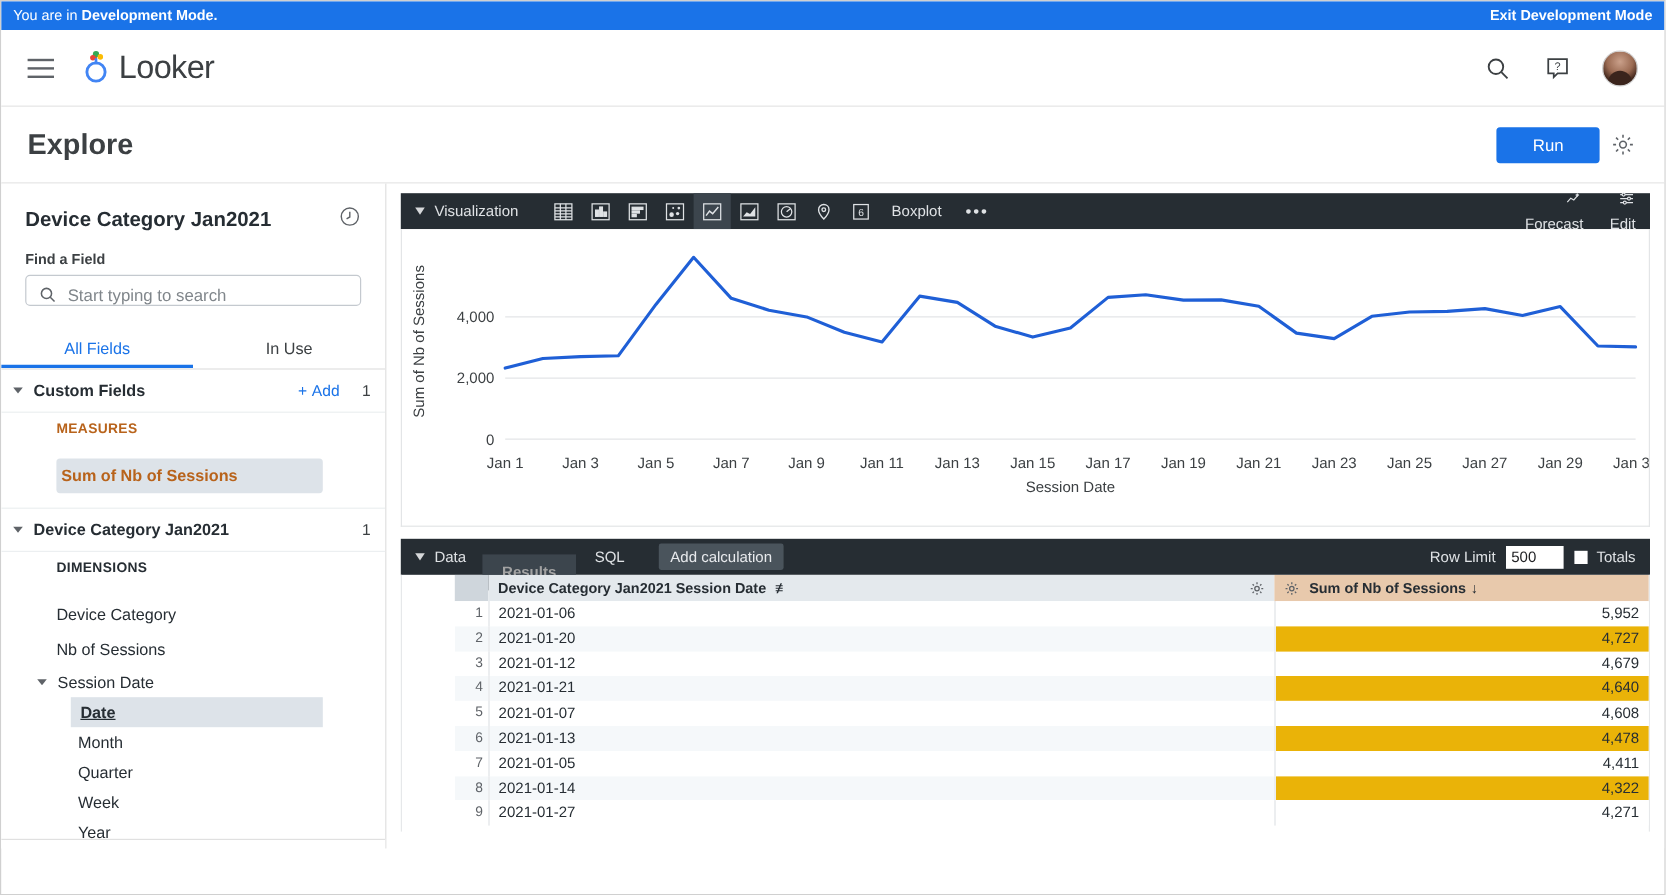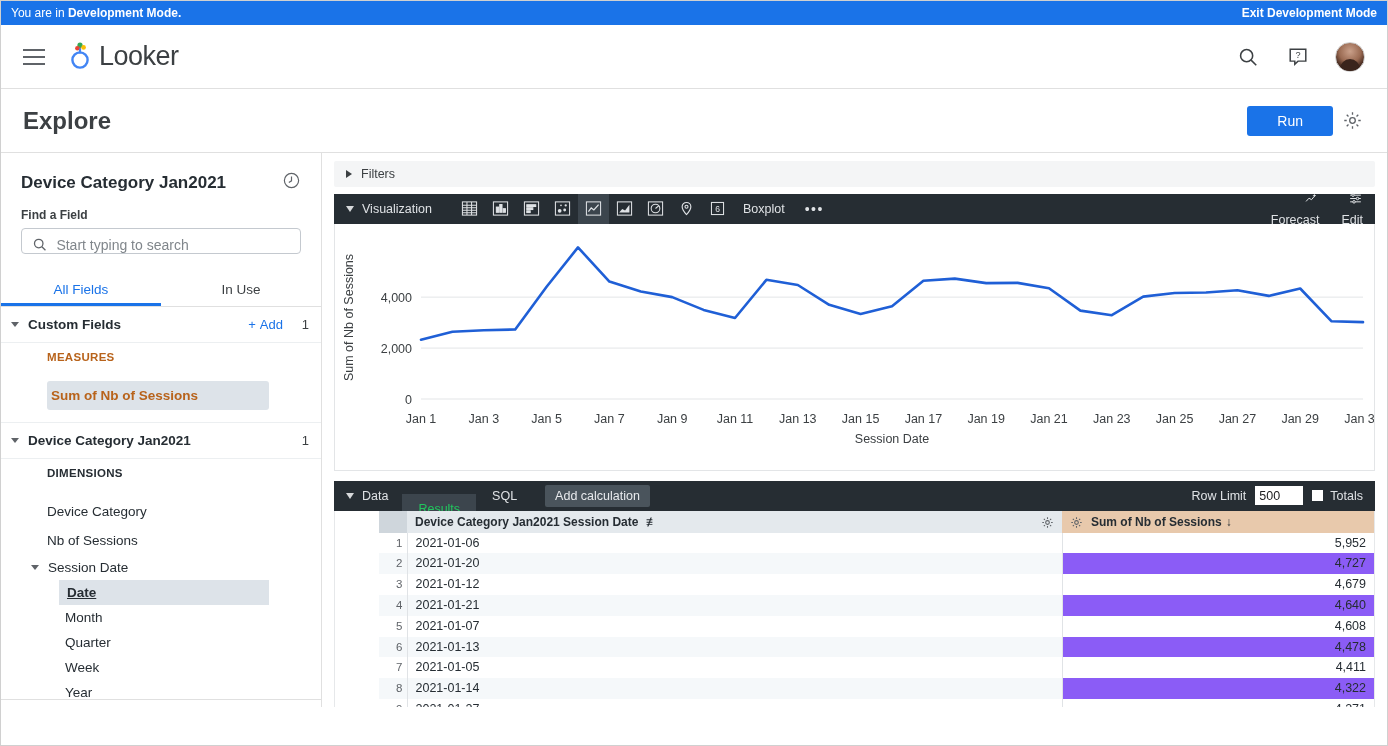--- a/index.html
+++ b/index.html
@@ -128,21 +128,21 @@
   .dots { letter-spacing: 1.5px; font-size: 14px; padding: 0 10px; cursor: pointer; }
   .dark-right { margin-left: auto; display: flex; align-items: center; gap: 22px; }
   .dark-right .it { display: flex; align-items: flex-end; gap: 7px; cursor: pointer; flex-direction: column; }
 
   .chart-area { border: 1px solid #e3e5e7; border-top: none; height: 248px; position: relative; background: #fff; }
   .chart-area svg { display: block; }
 
   
   .data-bar { margin-top: 10px; }
   .data-tab { font-size: 12.5px; padding: 0 16px; height: 30px; display: flex; align-items: center; cursor: pointer; color: #dfe2e5; }
-  .data-tab.active { background: #3c454d; color: #22c55e; font-weight: 400; margin-top: 26px; }
+  .data-tab.active { background: #3c454d; color: #a3a3a3; font-weight: 700; margin-top: 26px; }
   .addcalc { background: #4a545c; color: #e8eaed; font-size: 12.5px; border-radius: 2px; padding: 4px 10px; margin-left: 12px; cursor: pointer; }
   .rowlimit-wrap { margin-left: auto; display: flex; align-items: center; gap: 9px; }
   .rowlimit-input {
     width: 48px; height: 19px; background: #fff; color: #202124; border: none; font-size: 12.5px;
     padding: 0 4px; font-family: "Liberation Sans", sans-serif; outline: none;
   }
   .totals-box { width: 11px; height: 11px; background: #fff; display:inline-block; }
   .totals-wrap { display: flex; align-items: center; gap: 7px; cursor: pointer; }
 
   
@@ -151,21 +151,21 @@
   .th-num { background: #cfd6dc; width: 22px; padding: 0 !important; }
   .th-date { background: #e4e9ed; }
   .th-meas { background: #e8c9ac; text-align: right !important; }
   .tbl td { height: 20.8px; padding: 0 8px; line-height: 20.8px; white-space: nowrap; overflow: hidden; }
   .td-num { text-align: right; color: #5f6368; font-size: 11.5px; width: 22px; padding: 0 4px 0 0 !important;
             border-right: 1px solid #e0e3e6; }
   .td-date { }
   .td-meas { text-align: right; }
   tr.odd .td-num { background: #f5f8fa; }
   tr.odd .td-date { background: #f5f8fa; }
-  tr.odd .td-meas { background: #8b5cf6; }
+  tr.odd .td-meas { background: #eab308; }
   tr.even .td-num, tr.even .td-date, tr.even .td-meas { background: #fff; }
   .td-date { border-right: 1px solid #e0e3e6; }
   .table-scroll { height: 214px; overflow: hidden; border-left: 1px solid #e6e8ea; border-right: 1px solid #e6e8ea; padding-left: 44px; }
   .gear-cell { float: right; }
 </style>
 </head>
 <body>
 
 <div id="devbar">
   <div class="dev-text">
@@ -287,24 +287,20 @@
       <div class="sb-nest">Year</div>
 
       <div class="sb-sub meas" style="padding-top:12px;">MEASURES</div>
 
     </div>
     <div class="sb-bottom-bar"></div>
   </div>
 
   <div id="content">
 
-    <div class="filters-bar">
-      <div class="tri-right"></div>
-      <span>Filters</span>
-    </div>
 
     <div class="dark-bar">
       <div class="tri-down"></div>
       <span class="label">Visualization</span>
 
       <div class="viz-icons">
         <div class="viz-ic">
           <svg width="17" height="17" viewBox="0 0 18 18" fill="none" stroke="#dfe2e5" stroke-width="1.1">
             <rect x="1.5" y="2" width="15" height="14"></rect>
             <path d="M1.5 5.6h15M1.5 8.2h15M1.5 10.8h15M1.5 13.4h15M6.3 2v14M11.2 2v14"></path>

